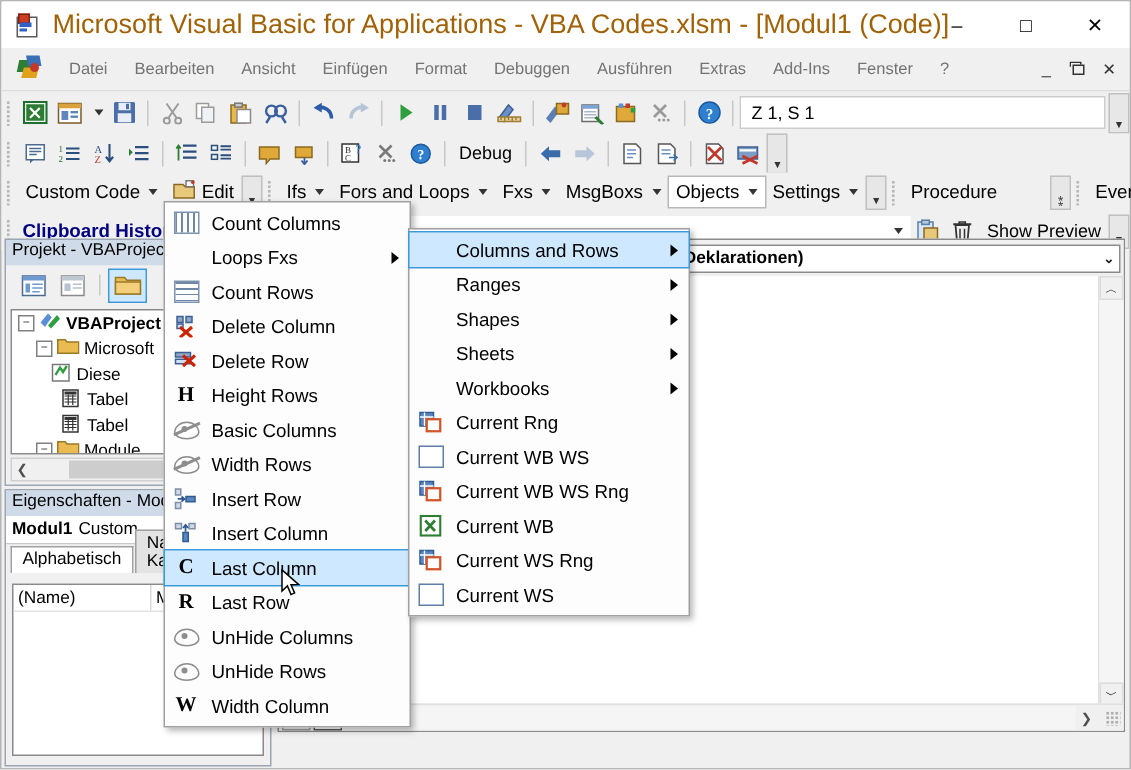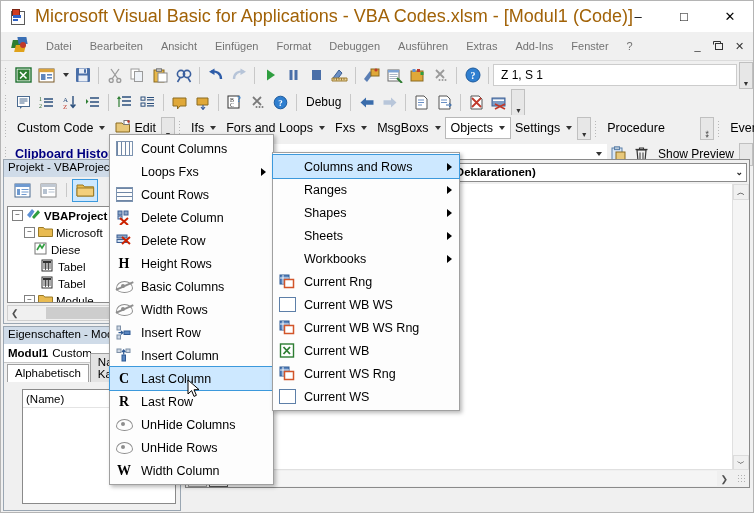--- a/index.html
+++ b/index.html
@@ -71,21 +71,21 @@
   .pe-hscroll{position:absolute;left:3px;right:3px;bottom:2px;height:16px;background:#f0f0f0;border:1px solid #cfcfcf;display:flex;align-items:center;justify-content:space-between;box-sizing:border-box;}
   .sb-arrow{font-size:9px;color:#505050;padding:0 3px;}
   .sb-thumb{height:12px;background:#cdcdcd;}
 
   
   .pw{position:absolute;left:2px;top:325px;width:178px;height:185px;background:#f0f0f0;border:1px solid #9aa6b2;box-sizing:border-box;}
   .pw-name{height:18px;background:#fff;border-bottom:1px solid #c8c8c8;font-size:11.5px;display:flex;align-items:center;padding-left:4px;gap:4px;}
   .pw-tabs{height:19px;display:flex;align-items:flex-end;padding-left:3px;gap:1px;background:#f0f0f0;}
   .pw-tab{font-size:11.5px;padding:2px 7px 2px 7px;background:#e3e3e3;border:1px solid #a0a0a0;border-bottom:none;}
   .pw-tab.sel{background:#fff;padding-bottom:3px;}
-  .pw-grid{position:absolute;left:4px;right:4px;top:62px;bottom:6px;background:#fff;border:1px solid #8a8a8a;overflow:hidden;margin-left:14px;}
+  .pw-grid{position:absolute;left:4px;right:4px;top:62px;bottom:6px;background:#fff;border:1px solid #8a8a8a;overflow:hidden;}
   .pw-row{display:flex;height:17px;font-size:11.5px;border-bottom:1px solid #e4e4e4;}
   .pw-k{width:88px;padding-left:3px;border-right:1px solid #d8d8d8;display:flex;align-items:center;}
   .pw-v{flex:1;padding-left:3px;display:flex;align-items:center;}
 
   
   .code{position:absolute;left:184px;top:158px;right:3px;bottom:24px;background:#fff;border:1px solid #8a8a8a;box-sizing:border-box;}
   .code-head{height:24px;display:flex;align-items:center;background:#f0f0f0;border-bottom:1px solid #d0d0d0;padding:0 2px;gap:3px;}
   .combo{height:19px;background:#fff;border:1px solid #8a8a8a;display:flex;align-items:center;justify-content:space-between;padding:0 3px 0 5px;font-size:11.5px;font-weight:bold;box-sizing:border-box;}
   .chev{font-size:9px;color:#222;}
   .code-body{position:absolute;left:0;right:0;top:24px;bottom:0;background:#fff;}

